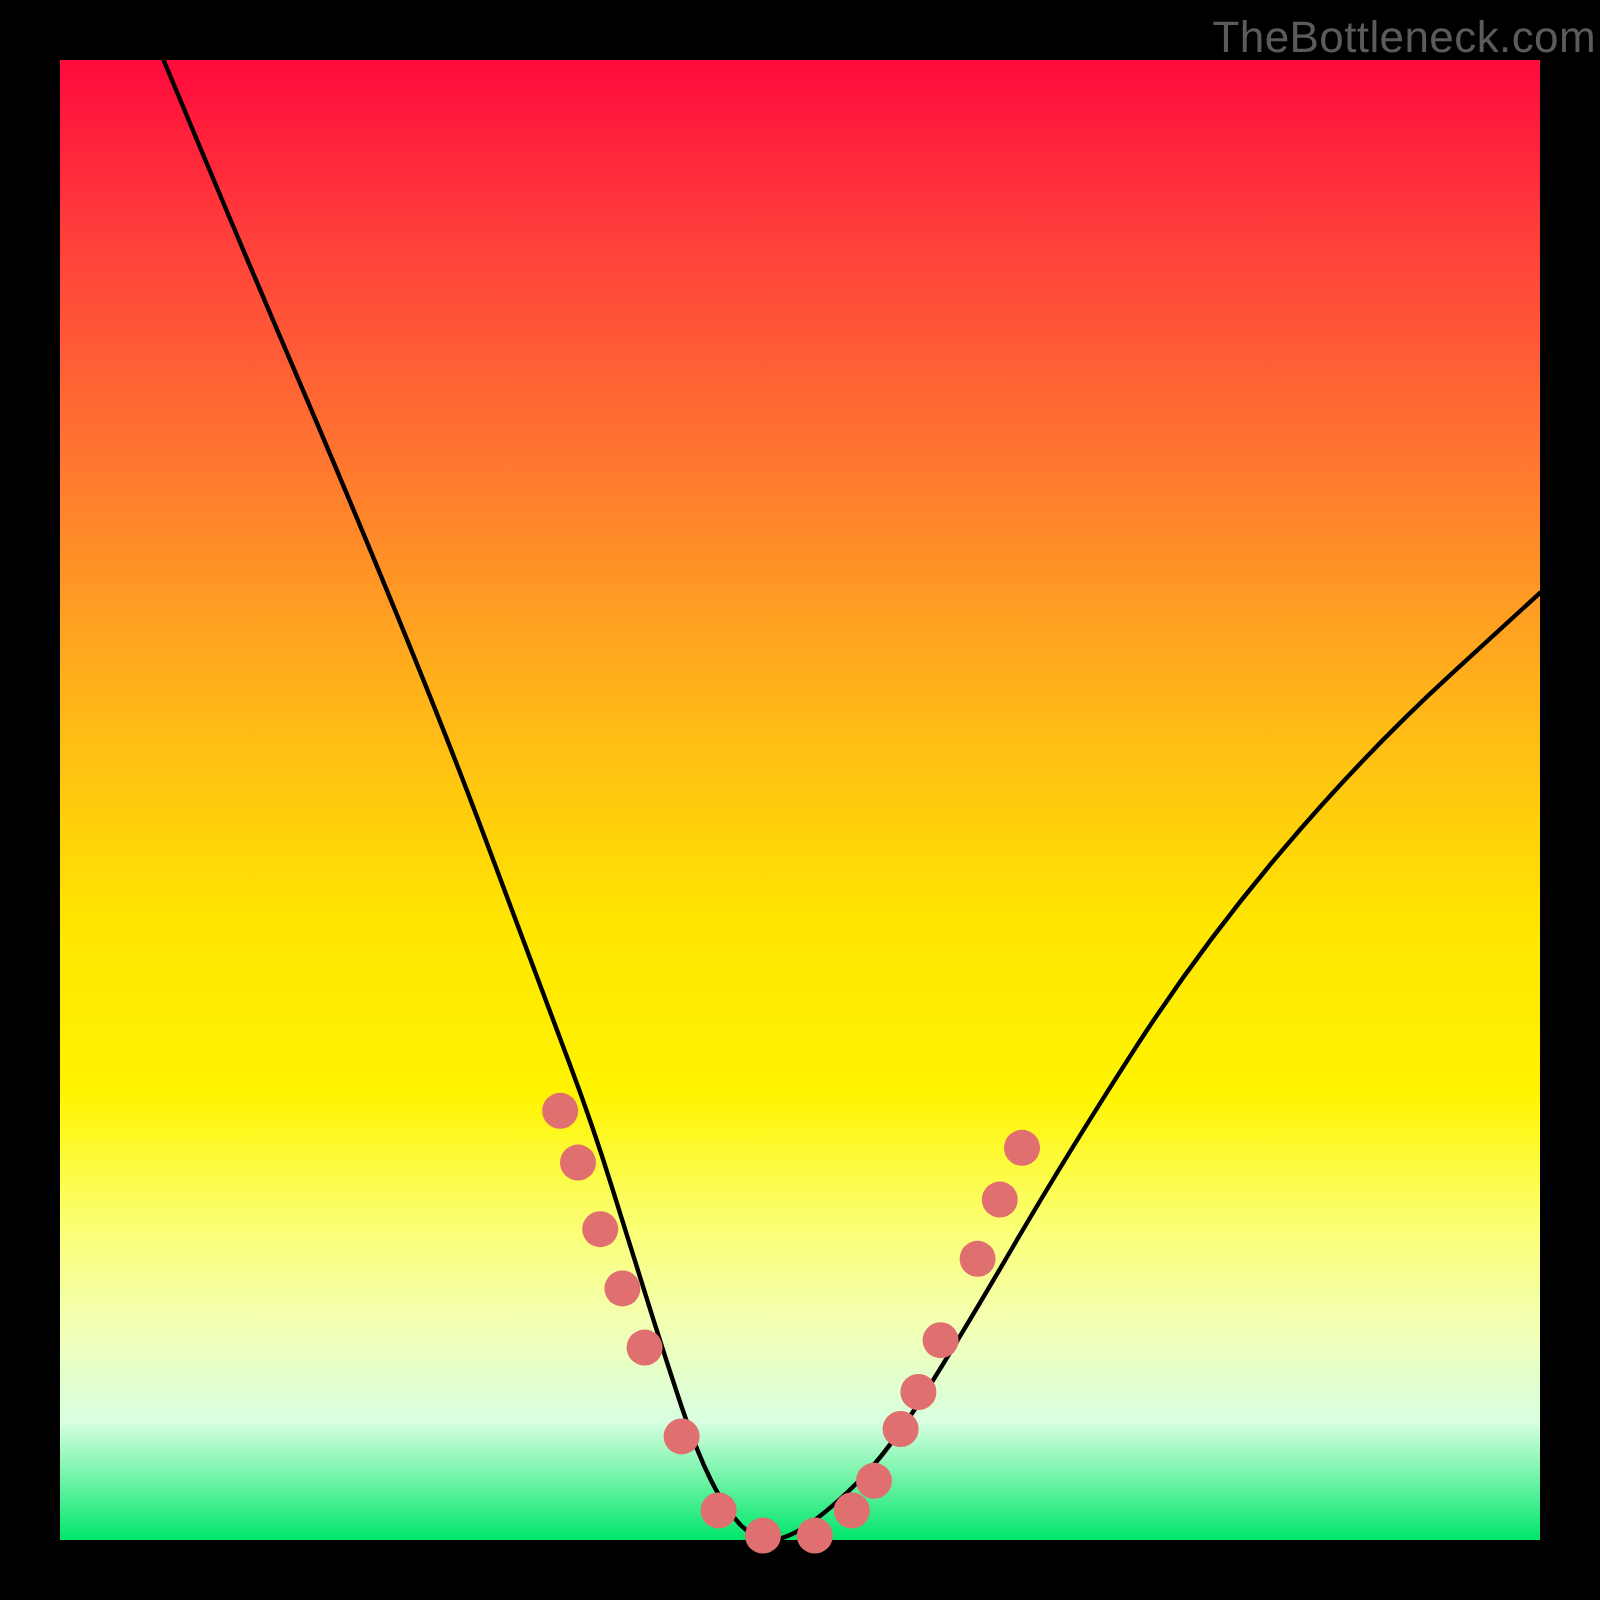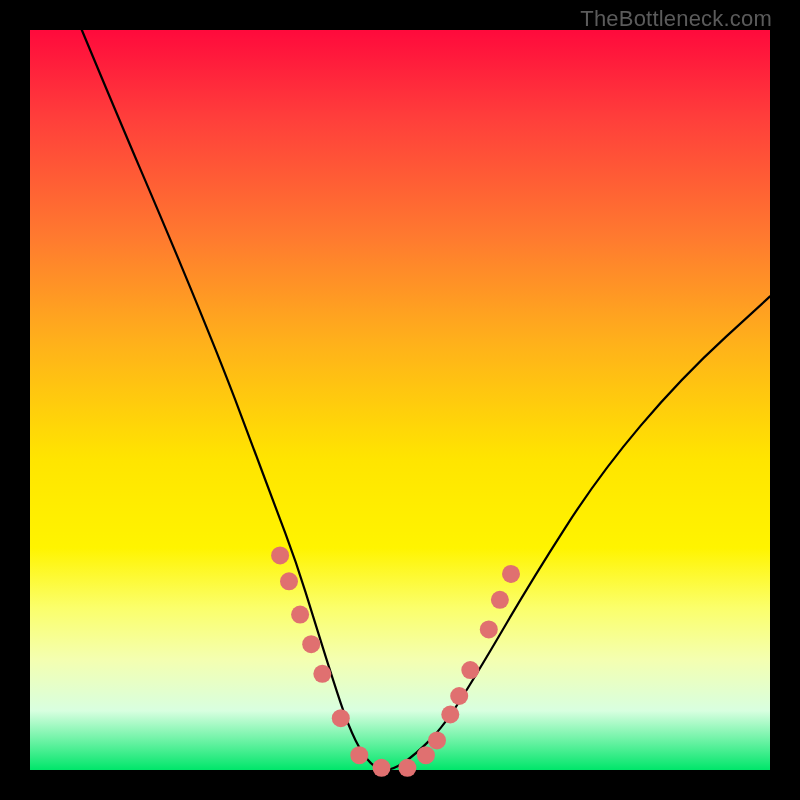--- a/index.html
+++ b/index.html
@@ -34,21 +34,21 @@
       #fff400 70%,
       #fbff6a 78%,
       #f4ffb0 85%,
       #d8ffe0 92%,
       #00e66a 100%
     );
   }
   .attribution {
     position: absolute;
     top: 6px;
-    right: 28px;
+    right: 2px;
     color: #5b5b5b;
     font-size: 22px;
     font-weight: 500;
     font-family: Arial, Helvetica, sans-serif;
     letter-spacing: 0.2px;
   }
   svg.curve {
     position: absolute;
     left: 0;
     top: 0;

